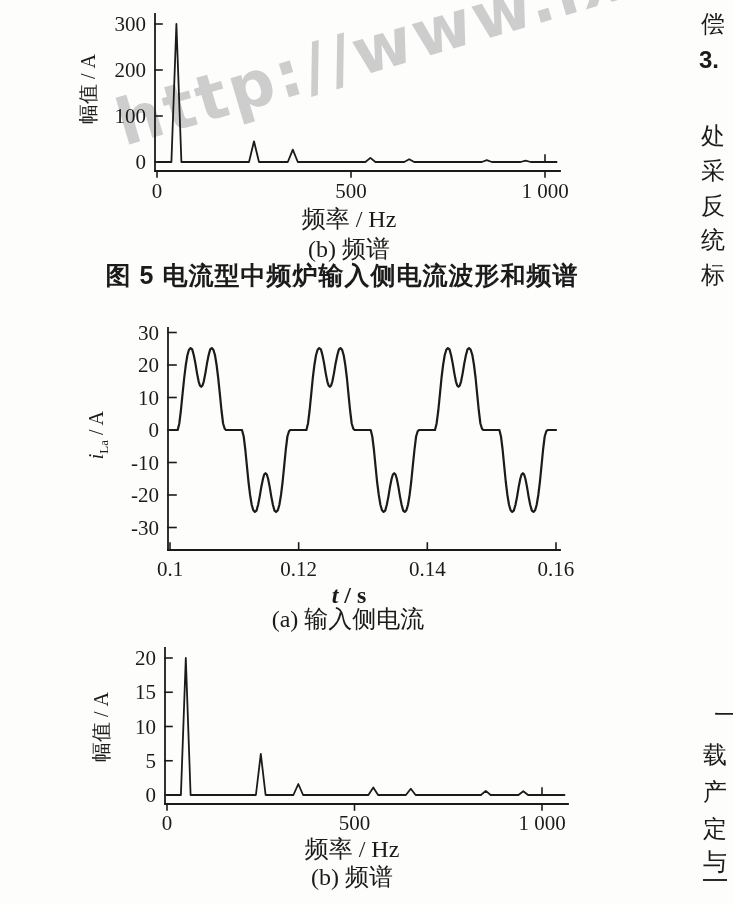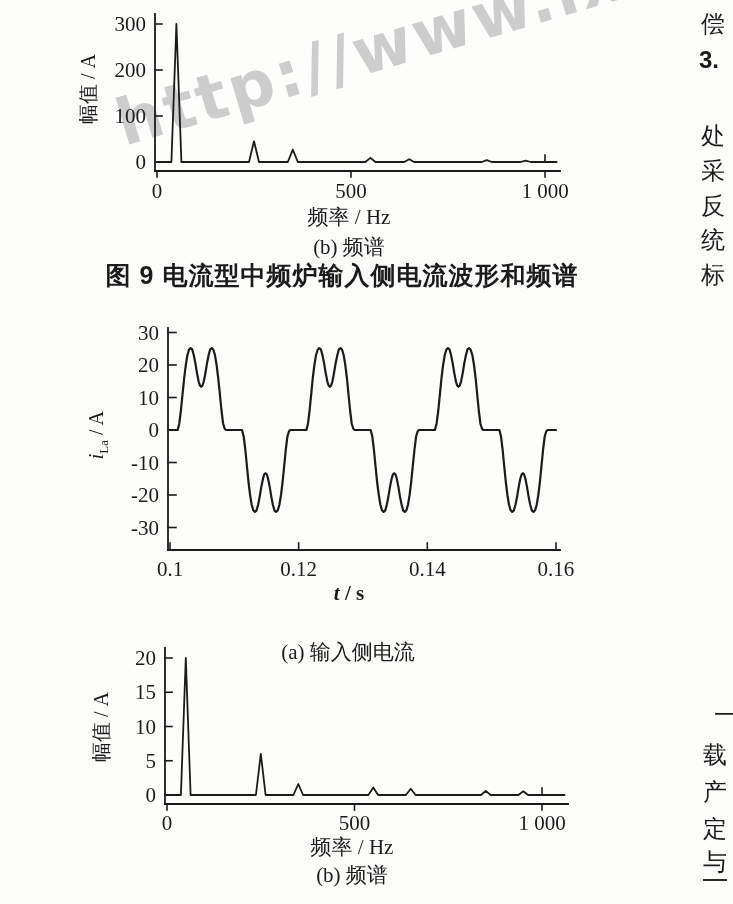--- a/index.html
+++ b/index.html
@@ -13,21 +13,21 @@
   }
   .watermark{
     position:absolute;left:118px;top:88px;
     font-family:"DejaVu Sans",sans-serif;
     font-weight:bold;font-size:64px;
     color:#c8c8c8;letter-spacing:3px;white-space:nowrap;
     transform:rotate(-16.5deg);transform-origin:0 50%;
     z-index:1;opacity:.9;
   }
   svg.chart{position:absolute;left:0;z-index:2;}
-  .lbl{position:absolute;z-index:3;font-size:21px;line-height:1.1;white-space:nowrap;}
+  .lbl{position:absolute;z-index:3;font-size:24px;line-height:1.1;white-space:nowrap;}
   .center{text-align:center;}
   .vlabel{transform:rotate(-90deg);transform-origin:center center;font-size:20px;}
   .figcap{
     font-family:"Liberation Sans","DejaVu Sans",sans-serif;
     font-weight:bold;font-size:25px;letter-spacing:1px;
   }
   .frag{position:absolute;z-index:3;font-size:24px;white-space:nowrap;}
   .frag.bold{font-family:"Liberation Sans","DejaVu Sans",sans-serif;font-weight:bold;}
   .frag.u{border-bottom:2.5px solid #2a2a2a;padding-bottom:1px;}
   sub{font-size:13px;}
@@ -56,21 +56,21 @@
       <text x="351" y="198" text-anchor="middle" font-size="21" font-family="Liberation Serif, DejaVu Serif, serif" fill="#1b1b1b">500</text>
       <path d="M545,171 L545,177" stroke="#1b1b1b" stroke-width="1.6" fill="none" stroke-linecap="square"></path>
       <text x="545" y="198" text-anchor="middle" font-size="21" font-family="Liberation Serif, DejaVu Serif, serif" fill="#1b1b1b">1 000</text>
       <path d="M157.0,162.0 L171.4,162.0 L176.4,24.0 L181.4,162.0 L249.0,162.0 L254.0,141.3 L259.0,162.0 L287.8,162.0 L292.8,149.6 L297.8,162.0 L365.4,162.0 L370.4,157.9 L375.4,162.0 L404.2,162.0 L409.2,159.2 L414.2,162.0 L481.8,162.0 L486.8,160.2 L491.8,162.0 L520.6,162.0 L525.6,160.6 L530.6,162.0 L556.6,162.0" stroke="#1b1b1b" stroke-width="1.8" fill="none" stroke-linejoin="round" stroke-linecap="round"></path>
       <path d="M545,162 L545,155" stroke="#1b1b1b" stroke-width="1.6" fill="none" stroke-linecap="square"></path>
     </svg>
   <div class="lbl vlabel center" style="left:40px;top:78px;width:96px;">幅值 / A</div>
   <div class="lbl center" style="left:249px;top:206px;width:200px;">频率 / Hz</div>
   <div class="lbl center" style="left:249px;top:236px;width:200px;">(b) 频谱</div>
 
-  <div class="lbl figcap center" style="left:87px;top:262px;width:510px;">图 9  电流型中频炉输入侧电流波形和频谱</div>
+  <div class="lbl figcap center" style="left:87px;top:262px;width:510px;">图 5  电流型中频炉输入侧电流波形和频谱</div>
 
   <svg id="chart-wave" class="chart" style="top:300px;" width="600" height="300" viewBox="0 300 600 300">
       <path d="M168,328 L168,550" stroke="#1b1b1b" stroke-width="1.8" fill="none" stroke-linecap="square"></path>
       <path d="M168,550 L560,550" stroke="#1b1b1b" stroke-width="1.8" fill="none" stroke-linecap="square"></path>
       <path d="M168,332.5 L176,332.5" stroke="#1b1b1b" stroke-width="1.6" fill="none" stroke-linecap="square"></path>
       <text x="159" y="339.5" text-anchor="end" font-size="21" font-family="Liberation Serif, DejaVu Serif, serif" fill="#1b1b1b">30</text>
       <path d="M168,365 L176,365" stroke="#1b1b1b" stroke-width="1.6" fill="none" stroke-linecap="square"></path>
       <text x="159" y="372" text-anchor="end" font-size="21" font-family="Liberation Serif, DejaVu Serif, serif" fill="#1b1b1b">20</text>
       <path d="M168,397.5 L176,397.5" stroke="#1b1b1b" stroke-width="1.6" fill="none" stroke-linecap="square"></path>
       <text x="159" y="404.5" text-anchor="end" font-size="21" font-family="Liberation Serif, DejaVu Serif, serif" fill="#1b1b1b">10</text>
@@ -87,21 +87,21 @@
       <path d="M298.65999999999997,550 L298.65999999999997,543" stroke="#1b1b1b" stroke-width="1.6" fill="none" stroke-linecap="square"></path>
       <text x="298.65999999999997" y="576" text-anchor="middle" font-size="21" font-family="Liberation Serif, DejaVu Serif, serif" fill="#1b1b1b">0.12</text>
       <path d="M427.32000000000005,550 L427.32000000000005,543" stroke="#1b1b1b" stroke-width="1.6" fill="none" stroke-linecap="square"></path>
       <text x="427.32000000000005" y="576" text-anchor="middle" font-size="21" font-family="Liberation Serif, DejaVu Serif, serif" fill="#1b1b1b">0.14</text>
       <path d="M555.98,550 L555.98,543" stroke="#1b1b1b" stroke-width="1.6" fill="none" stroke-linecap="square"></path>
       <text x="555.98" y="576" text-anchor="middle" font-size="21" font-family="Liberation Serif, DejaVu Serif, serif" fill="#1b1b1b">0.16</text>
       <path d="M170.0,430.0 L177.7,430.0 L179.3,423.5 L180.9,410.5 L182.5,394.3 L184.2,378.0 L185.8,365.0 L187.4,355.3 L189.0,349.7 L190.6,348.1 L192.2,349.4 L193.8,355.3 L195.4,363.4 L197.0,373.1 L198.6,381.3 L199.9,385.5 L201.2,386.8 L202.5,385.5 L203.8,381.3 L205.4,373.1 L207.0,363.4 L208.6,355.3 L210.2,349.4 L211.8,348.1 L213.4,349.7 L215.0,355.3 L216.6,365.0 L218.2,378.0 L219.9,394.3 L221.5,410.5 L223.1,423.5 L224.7,428.7 L226.0,430.0 L242.0,430.0 L242.0,430.0 L243.7,436.5 L245.3,449.5 L246.9,465.8 L248.5,482.0 L250.1,495.0 L251.7,504.8 L253.3,510.3 L254.9,511.9 L256.5,510.6 L258.1,504.8 L259.7,496.6 L261.3,486.9 L263.0,478.8 L264.2,474.5 L265.5,473.2 L266.8,474.5 L268.1,478.8 L269.7,486.9 L271.3,496.6 L272.9,504.8 L274.5,510.6 L276.1,511.9 L277.8,510.3 L279.4,504.8 L281.0,495.0 L282.6,482.0 L284.2,465.8 L285.8,449.5 L287.4,436.5 L289.0,431.3 L290.3,430.0 L298.7,430.0 L298.7,430.0 L306.4,430.0 L308.0,423.5 L309.6,410.5 L311.2,394.3 L312.8,378.0 L314.4,365.0 L316.0,355.3 L317.6,349.7 L319.2,348.1 L320.9,349.4 L322.5,355.3 L324.1,363.4 L325.7,373.1 L327.3,381.3 L328.6,385.5 L329.9,386.8 L331.1,385.5 L332.4,381.3 L334.0,373.1 L335.6,363.4 L337.3,355.3 L338.9,349.4 L340.5,348.1 L342.1,349.7 L343.7,355.3 L345.3,365.0 L346.9,378.0 L348.5,394.3 L350.1,410.5 L351.7,423.5 L353.3,428.7 L354.6,430.0 L370.7,430.0 L370.7,430.0 L372.3,436.5 L373.9,449.5 L375.5,465.8 L377.1,482.0 L378.8,495.0 L380.4,504.8 L382.0,510.3 L383.6,511.9 L385.2,510.6 L386.8,504.8 L388.4,496.6 L390.0,486.9 L391.6,478.8 L392.9,474.5 L394.2,473.2 L395.5,474.5 L396.8,478.8 L398.4,486.9 L400.0,496.6 L401.6,504.8 L403.2,510.6 L404.8,511.9 L406.4,510.3 L408.0,504.8 L409.6,495.0 L411.2,482.0 L412.8,465.8 L414.5,449.5 L416.1,436.5 L417.7,431.3 L419.0,430.0 L427.3,430.0 L427.3,430.0 L435.0,430.0 L436.6,423.5 L438.3,410.5 L439.9,394.3 L441.5,378.0 L443.1,365.0 L444.7,355.3 L446.3,349.7 L447.9,348.1 L449.5,349.4 L451.1,355.3 L452.7,363.4 L454.3,373.1 L455.9,381.3 L457.2,385.5 L458.5,386.8 L459.8,385.5 L461.1,381.3 L462.7,373.1 L464.3,363.4 L465.9,355.3 L467.5,349.4 L469.1,348.1 L470.7,349.7 L472.4,355.3 L474.0,365.0 L475.6,378.0 L477.2,394.3 L478.8,410.5 L480.4,423.5 L482.0,428.7 L483.3,430.0 L499.4,430.0 L499.4,430.0 L501.0,436.5 L502.6,449.5 L504.2,465.8 L505.8,482.0 L507.4,495.0 L509.0,504.8 L510.6,510.3 L512.2,511.9 L513.8,510.6 L515.5,504.8 L517.1,496.6 L518.7,486.9 L520.3,478.8 L521.6,474.5 L522.9,473.2 L524.1,474.5 L525.4,478.8 L527.0,486.9 L528.6,496.6 L530.2,504.8 L531.9,510.6 L533.5,511.9 L535.1,510.3 L536.7,504.8 L538.3,495.0 L539.9,482.0 L541.5,465.8 L543.1,449.5 L544.7,436.5 L546.3,431.3 L547.6,430.0 L556.0,430.0" stroke="#1b1b1b" stroke-width="2.2" fill="none" stroke-linejoin="round" stroke-linecap="round"></path>
     </svg>
   <div class="lbl vlabel center" style="left:50px;top:422px;width:96px;"><i>i</i><sub>La</sub><span> / A</span></div>
   <div class="lbl center" style="left:299px;top:582px;width:100px;font-weight:bold;"><i>t</i><span> / s</span></div>
-  <div class="lbl center" style="left:248px;top:606px;width:200px;margin-top:35px;">(a) 输入侧电流</div>
+  <div class="lbl center" style="left:248px;top:606px;width:200px;">(a) 输入侧电流</div>
 
   <svg id="chart-spec-bot" class="chart" style="top:640px;" width="600" height="200" viewBox="0 640 600 200">
       <path d="M165,648 L165,804" stroke="#1b1b1b" stroke-width="1.8" fill="none" stroke-linecap="square"></path>
       <path d="M165,804 L568,804" stroke="#1b1b1b" stroke-width="1.8" fill="none" stroke-linecap="square"></path>
       <path d="M165,795 L172,795" stroke="#1b1b1b" stroke-width="1.6" fill="none" stroke-linecap="square"></path>
       <text x="156" y="802" text-anchor="end" font-size="21" font-family="Liberation Serif, DejaVu Serif, serif" fill="#1b1b1b">0</text>
       <path d="M165,760.75 L172,760.75" stroke="#1b1b1b" stroke-width="1.6" fill="none" stroke-linecap="square"></path>
       <text x="156" y="767.75" text-anchor="end" font-size="21" font-family="Liberation Serif, DejaVu Serif, serif" fill="#1b1b1b">5</text>
       <path d="M165,726.5 L172,726.5" stroke="#1b1b1b" stroke-width="1.6" fill="none" stroke-linecap="square"></path>
       <text x="156" y="733.5" text-anchor="end" font-size="21" font-family="Liberation Serif, DejaVu Serif, serif" fill="#1b1b1b">10</text>

